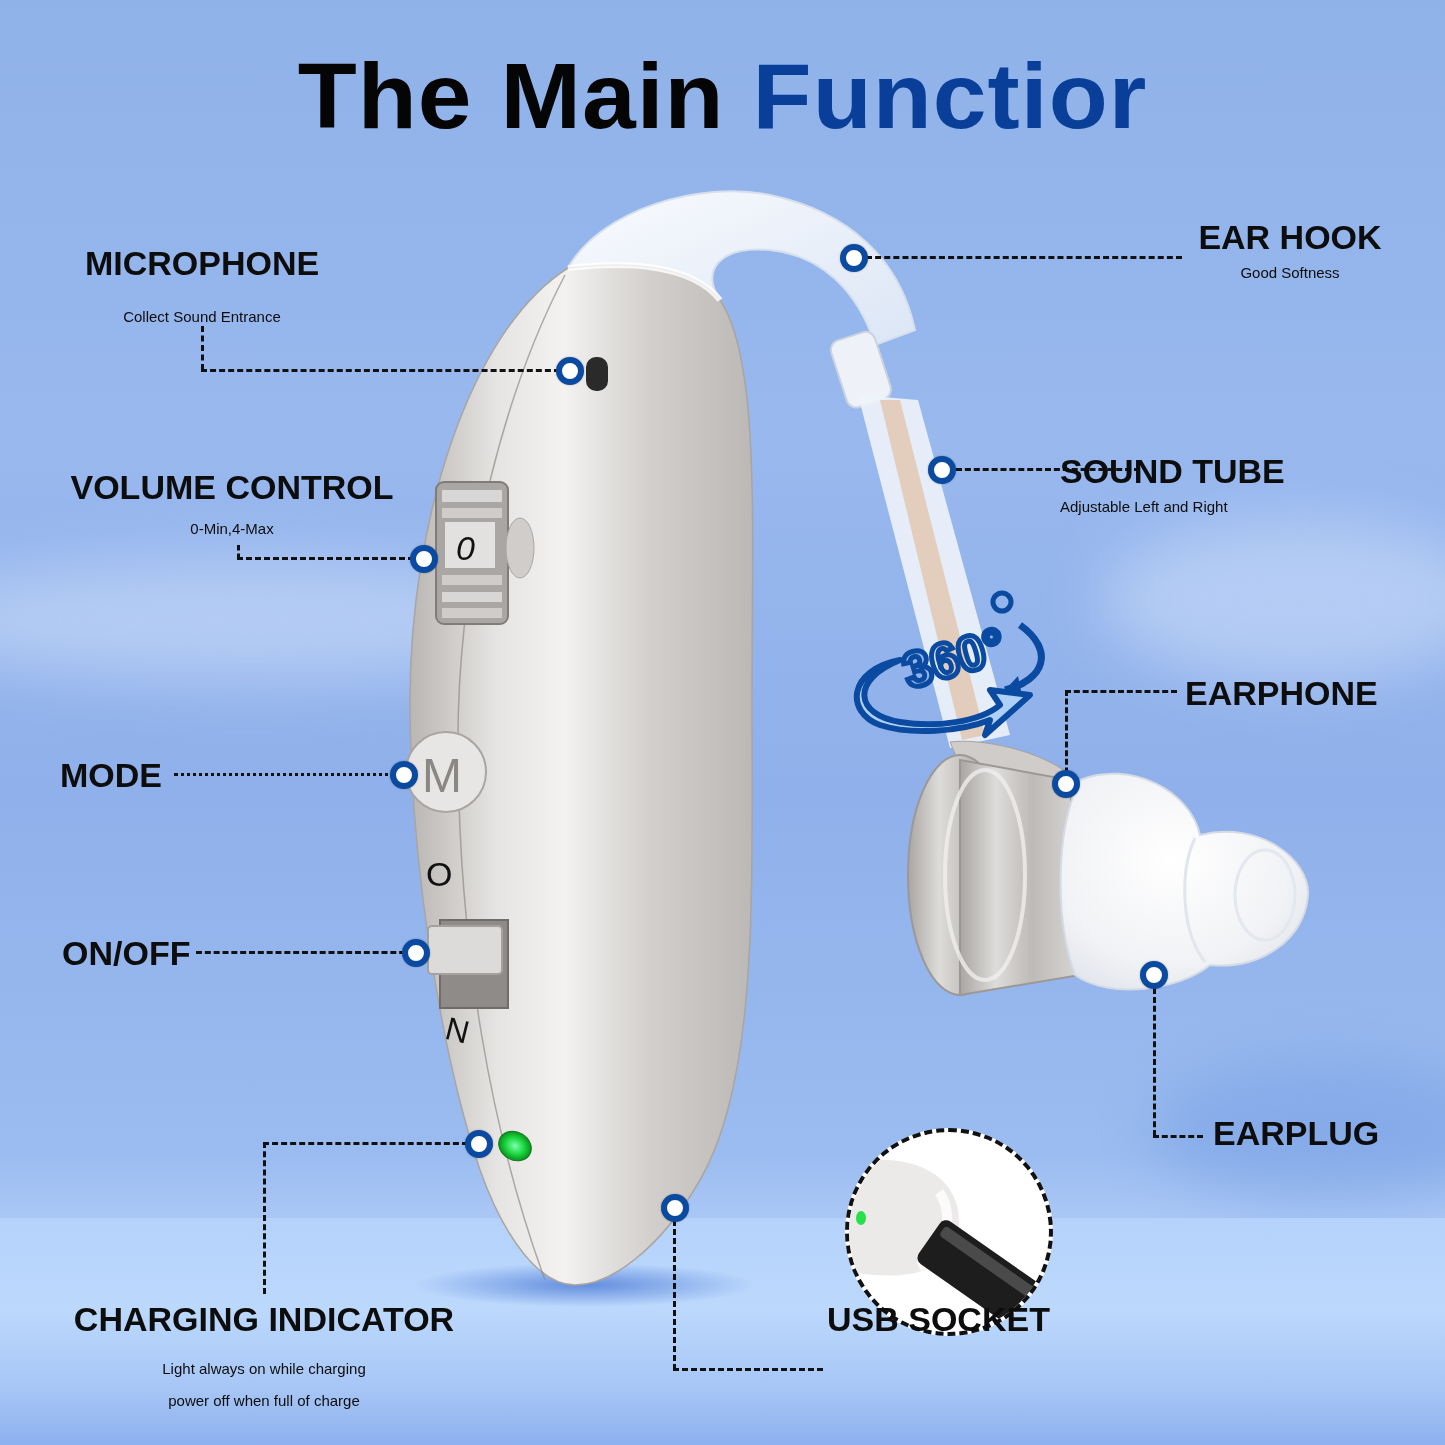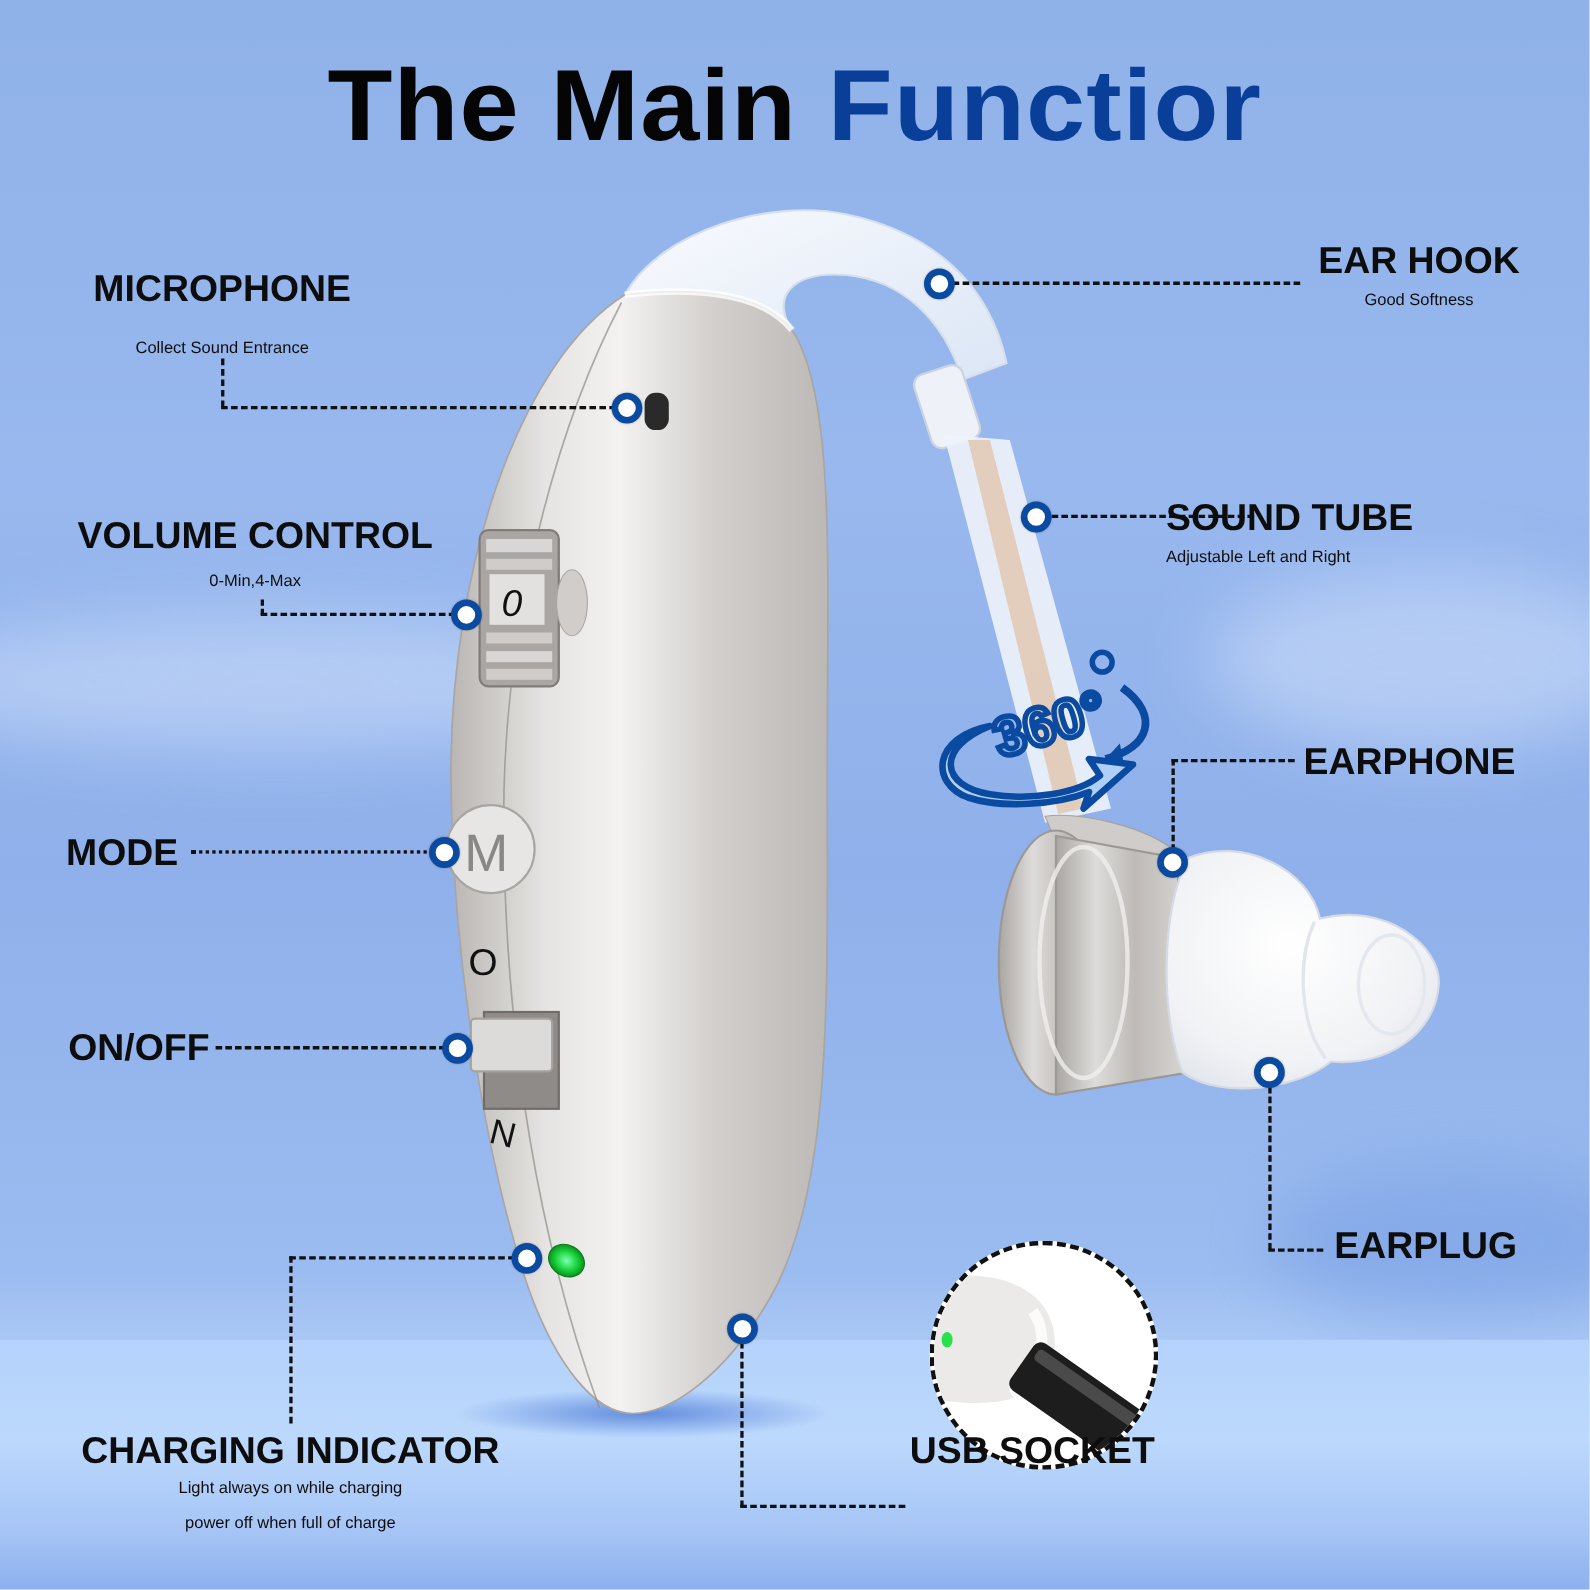--- a/index.html
+++ b/index.html
@@ -195,21 +195,21 @@
   <div class="head">ON/OFF</div>
 </div>
 <div class="dash-h" style="left:196px;top:951px;width:218px;"></div>
 <div class="marker" style="left:416px;top:953px;"></div>
 
 <div class="dash-h" style="left:263px;top:1142px;width:214px;"></div>
 <div class="dash-v" style="left:263px;top:1142px;height:152px;"></div>
 <div class="marker" style="left:479px;top:1144px;"></div>
 <div class="label center" style="left:44px;top:1300px;width:440px;">
   <div class="head">CHARGING INDICATOR</div>
-  <div class="sub" style="margin-top:0;">Light always on while charging</div>
+  <div class="sub" style="margin-top:16px;">Light always on while charging</div>
   <div class="sub" style="margin-top:2px;">power off when full of charge</div>
 </div>
 
 <div class="marker" style="left:854px;top:258px;"></div>
 <div class="dash-h" style="left:866px;top:256px;width:316px;"></div>
 <div class="label center" style="left:1180px;top:218px;width:220px;">
   <div class="head">EAR HOOK</div>
   <div class="sub" style="margin-top:2px;">Good Softness</div>
 </div>
 

